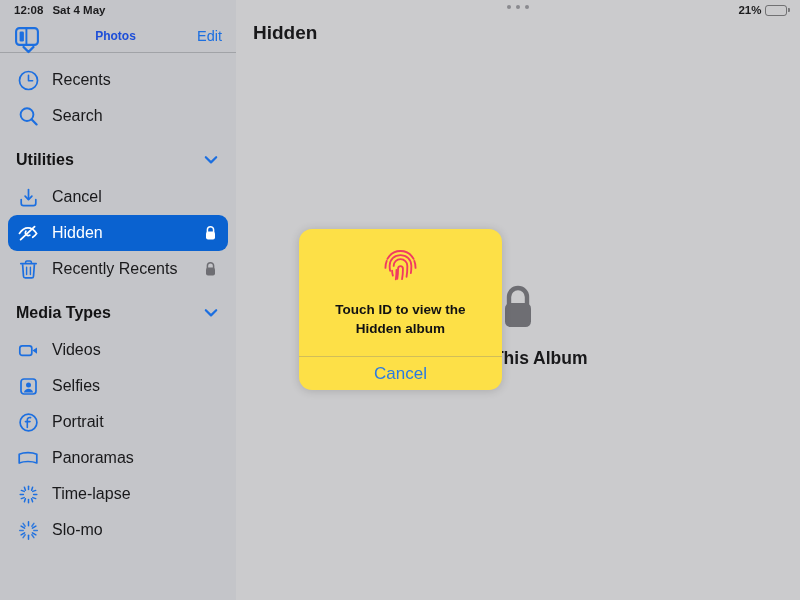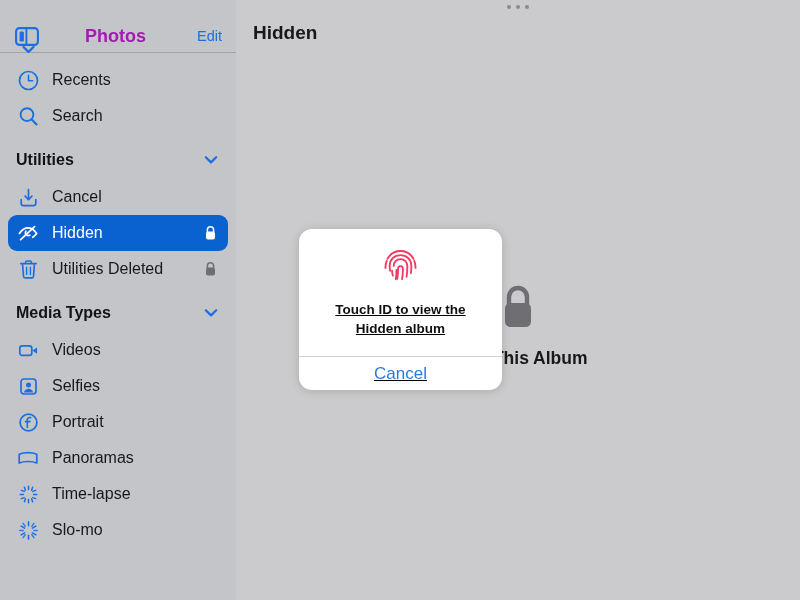--- a/index.html
+++ b/index.html
@@ -61,22 +61,22 @@
     height: 52px;
     display: flex; align-items: center;
     padding: 20px 14px 0 14px;
   }
   .sb-toggle {
     width: 26px; height: 21px;
     display: flex; align-items: center; justify-content: center;
   }
   .sb-title {
     flex: 1; text-align: center;
-    font-size: 18px; font-weight: bold;
-    color: #a21caf;
+    font-size: 12px; font-weight: bold;
+    color: #1d4ed8;
     margin-left: -6px;
   }
   .sb-edit {
     font-size: 14.5px; color: #1c6fe0;
   }
   .sb-divider {
     position: absolute; left: 0; right: 0; top: 52px;
     height: 1px; background: rgba(110,112,118,0.40);
   }
   .sb-chevron-peek {
@@ -158,26 +158,25 @@
   
   .dim {
     position: absolute; inset: 0;
     background: rgba(0,0,0,0.0);
     z-index: 20;
   }
   .dialog {
     position: absolute;
     left: 299px; top: 229px;
     width: 203px;
-    background: #ffffff;
+    background: #fde047;
     border-radius: 13px;
     box-shadow: 0 1px 10px rgba(0,0,0,0.16);
     overflow: hidden;
     z-index: 21;
-    text-decoration: underline;
   }
   .dlg-body {
     padding: 15px 16px 18px 16px;
     display: flex; flex-direction: column; align-items: center;
   }
   .touchid-ico { width: 43px; height: 43px; margin-bottom: 14px; }
   .dlg-msg {
     font-size: 13.5px; font-weight: bold;
     color: #111113; text-align: center; line-height: 1.38;
   }
@@ -186,20 +185,33 @@
     height: 33px;
     display: flex; align-items: center; justify-content: center;
     font-size: 17px; color: #2a7ae2;
   }
 </style>
 </head>
 <body>
 
 <div id="app">
 
+  <div class="statusbar">
+    <div class="status-left">
+      <span>12:08</span>
+      <span>Sat 4 May</span>
+    </div>
+    <div class="status-right">
+      <span>21%</span>
+      <span class="batt-wrap">
+        <span class="batt-body"><span class="batt-fill" style="width: 21%;"></span></span>
+        <span class="batt-cap"></span>
+      </span>
+    </div>
+  </div>
 
   <div class="content">
     <div class="grabber">
       <i></i>
         <i></i>
         <i></i>
     </div>
     <div class="content-title">Hidden</div>
 
     <div class="locked-center">
@@ -288,21 +300,21 @@
 
       <div class="sb-row">
         <span class="sb-ico">
           <svg width="21" height="21" viewBox="0 0 21 21">
             <path d="M2.8 4.6 H18.2" stroke="#1c6fe0" stroke-width="1.7" stroke-linecap="round"></path>
             <path d="M7.6 4.4 V3.2 a1.3 1.3 0 0 1 1.3 -1.3 h3.2 a1.3 1.3 0 0 1 1.3 1.3 V4.4" fill="none" stroke="#1c6fe0" stroke-width="1.5"></path>
             <path d="M4.6 5.2 L5.5 17.2 a1.8 1.8 0 0 0 1.8 1.7 h6.4 a1.8 1.8 0 0 0 1.8 -1.7 L16.4 5.2" fill="none" stroke="#1c6fe0" stroke-width="1.7" stroke-linejoin="round"></path>
             <path d="M8.6 8.2 V15.6 M12.4 8.2 V15.6" stroke="#1c6fe0" stroke-width="1.4" stroke-linecap="round"></path>
           </svg>
         </span>
-        <span class="sb-label">Utilities Deleted</span>
+        <span class="sb-label">Recently Recents</span>
         <span class="sb-trail">
           <svg width="13" height="16" viewBox="0 0 13 16">
             <path d="M3.4 7 V4.8 a3.1 3.1 0 0 1 6.2 0 V7" fill="none" stroke="#6e6e73" stroke-width="1.5"></path>
             <rect x="2" y="6.6" width="9" height="8" rx="2" fill="#6e6e73"></rect>
           </svg>
         </span>
       </div>
 
       <div class="sb-section">
         <span class="sb-section-label">Media Types</span>

